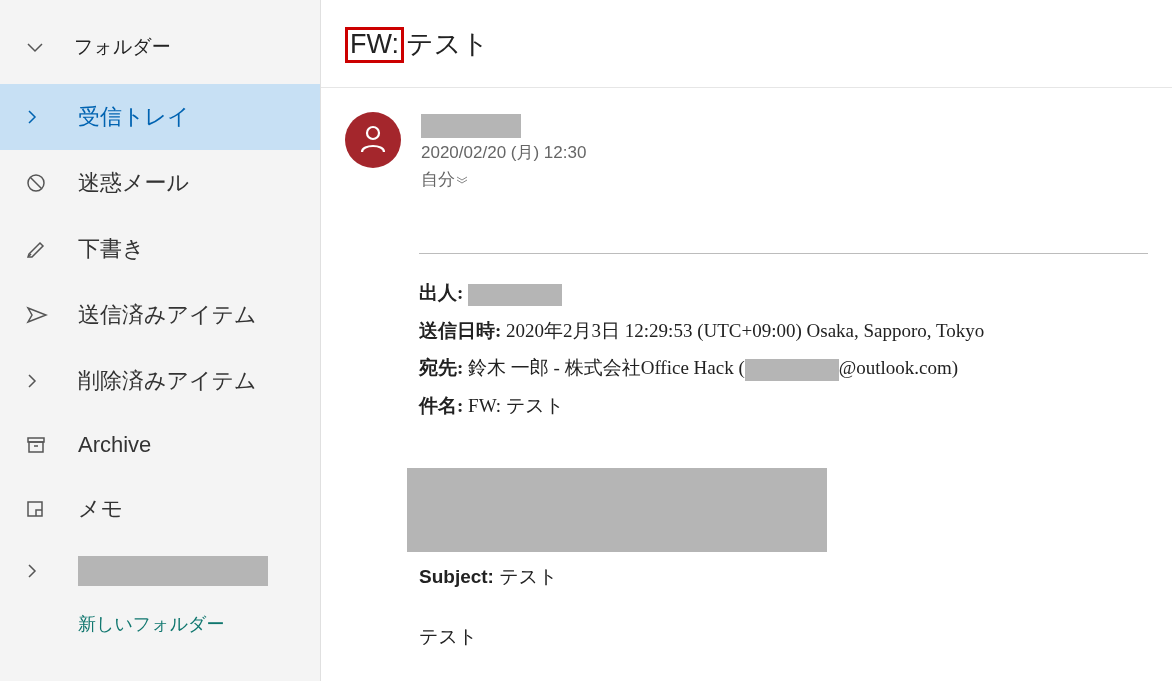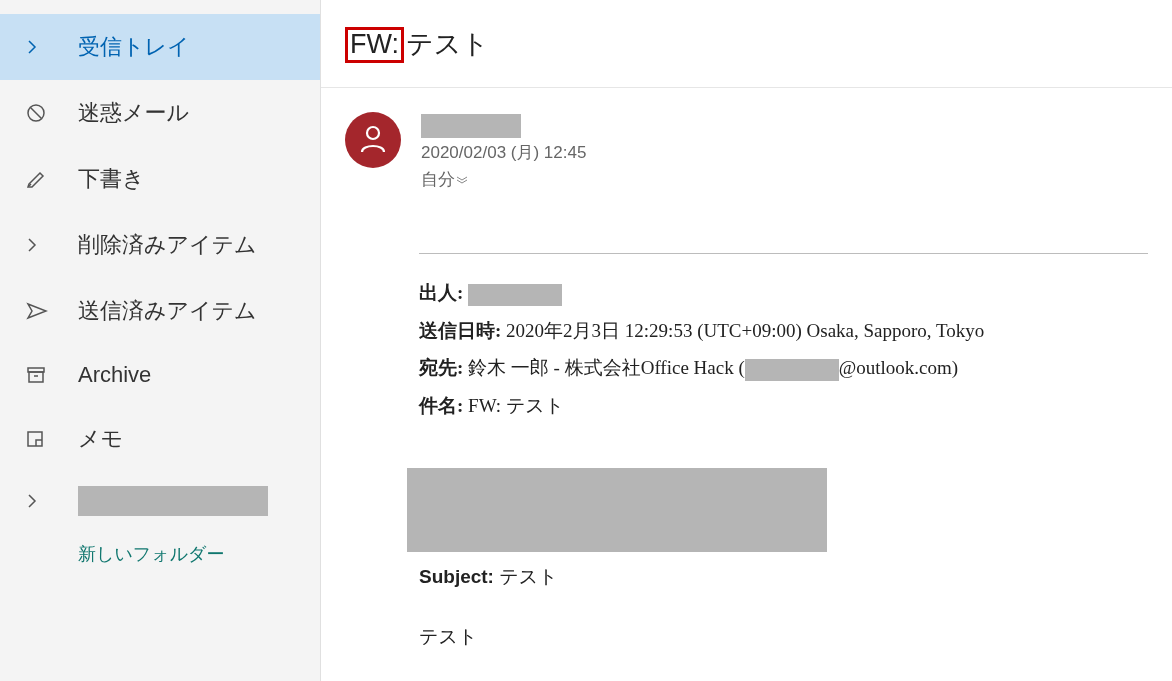--- a/index.html
+++ b/index.html
@@ -156,20 +156,28 @@
   .nested-subject { margin-top:12px; font-size:19px; }
   .nested-body { margin-top: 34px; font-size:19px; }
 
   .icon-svg { stroke:#555; stroke-width:1.5; fill:none; }
   .folder-item.selected .icon-svg { stroke:#0063B1; }
 </style>
 </head>
 <body>
 
 <div class="sidebar">
+  <div class="folder-header">
+    <span class="chevron-down">
+      <svg width="18" height="12" viewBox="0 0 18 12" class="icon-svg">
+          <polyline points="2,3 9,10 16,3"></polyline>
+        </svg>
+    </span>
+    <span>フォルダー</span>
+  </div>
 
   <ul class="folder-list">
     <li class="folder-item selected">
       <span class="icon-slot">
         <svg width="12" height="18" viewBox="0 0 12 18" class="icon-svg">
             <polyline points="3,3 9,9 3,15"></polyline>
           </svg>
       </span>
       <span class="fi-label">受信トレイ</span>
     </li>
@@ -186,33 +194,33 @@
       <span class="icon-slot">
         <svg width="20" height="20" viewBox="0 0 20 20" class="icon-svg">
             <path d="M3 17 L14 6 L17 9 L6 20 L2 20 Z" transform="translate(0,-2)"></path>
             <path d="M3 17 L5 15"></path>
           </svg>
       </span>
       <span class="fi-label">下書き</span>
     </li>
     <li class="folder-item">
       <span class="icon-slot">
+        <svg width="22" height="20" viewBox="0 0 22 20" class="icon-svg">
+            <polygon points="2,3 20,10 2,17 6,10"></polygon>
+          </svg>
+      </span>
+      <span class="fi-label">送信済みアイテム</span>
+    </li>
+    <li class="folder-item">
+      <span class="icon-slot">
         <svg width="12" height="18" viewBox="0 0 12 18" class="icon-svg">
             <polyline points="3,3 9,9 3,15"></polyline>
           </svg>
       </span>
       <span class="fi-label">削除済みアイテム</span>
-    </li>
-    <li class="folder-item">
-      <span class="icon-slot">
-        <svg width="22" height="20" viewBox="0 0 22 20" class="icon-svg">
-            <polygon points="2,3 20,10 2,17 6,10"></polygon>
-          </svg>
-      </span>
-      <span class="fi-label">送信済みアイテム</span>
     </li>
     <li class="folder-item">
       <span class="icon-slot">
         <svg width="20" height="18" viewBox="0 0 20 18" class="icon-svg">
             <rect x="2" y="2" width="16" height="4"></rect>
             <rect x="3" y="6" width="14" height="10"></rect>
             <line x1="8" y1="10" x2="12" y2="10"></line>
           </svg>
       </span>
       <span class="fi-label">Archive</span>
@@ -253,21 +261,21 @@
       <div class="avatar">
         <span>
           <svg width="28" height="30" viewBox="0 0 28 30" fill="none" stroke="#fff" stroke-width="2.2">
             <circle cx="14" cy="10" r="6"></circle>
             <path d="M3 29 C3 21 25 21 25 29"></path>
           </svg>
         </span>
       </div>
       <div class="sender-block">
         <div><span class="sender-name-redact"></span></div>
-        <div>2020/02/03 (月) 12:45</div>
+        <div>2020/02/20 (月) 12:30</div>
         <div class="recip-row">
           <span>自分</span>
           <span class="mini-chevron">
             <svg width="14" height="10" viewBox="0 0 14 10" stroke="#888" stroke-width="1" fill="none">
                 <polyline points="2,2 7,5 12,2"></polyline>
                 <polyline points="2,5 7,8 12,5"></polyline>
               </svg>
           </span>
         </div>
       </div>

